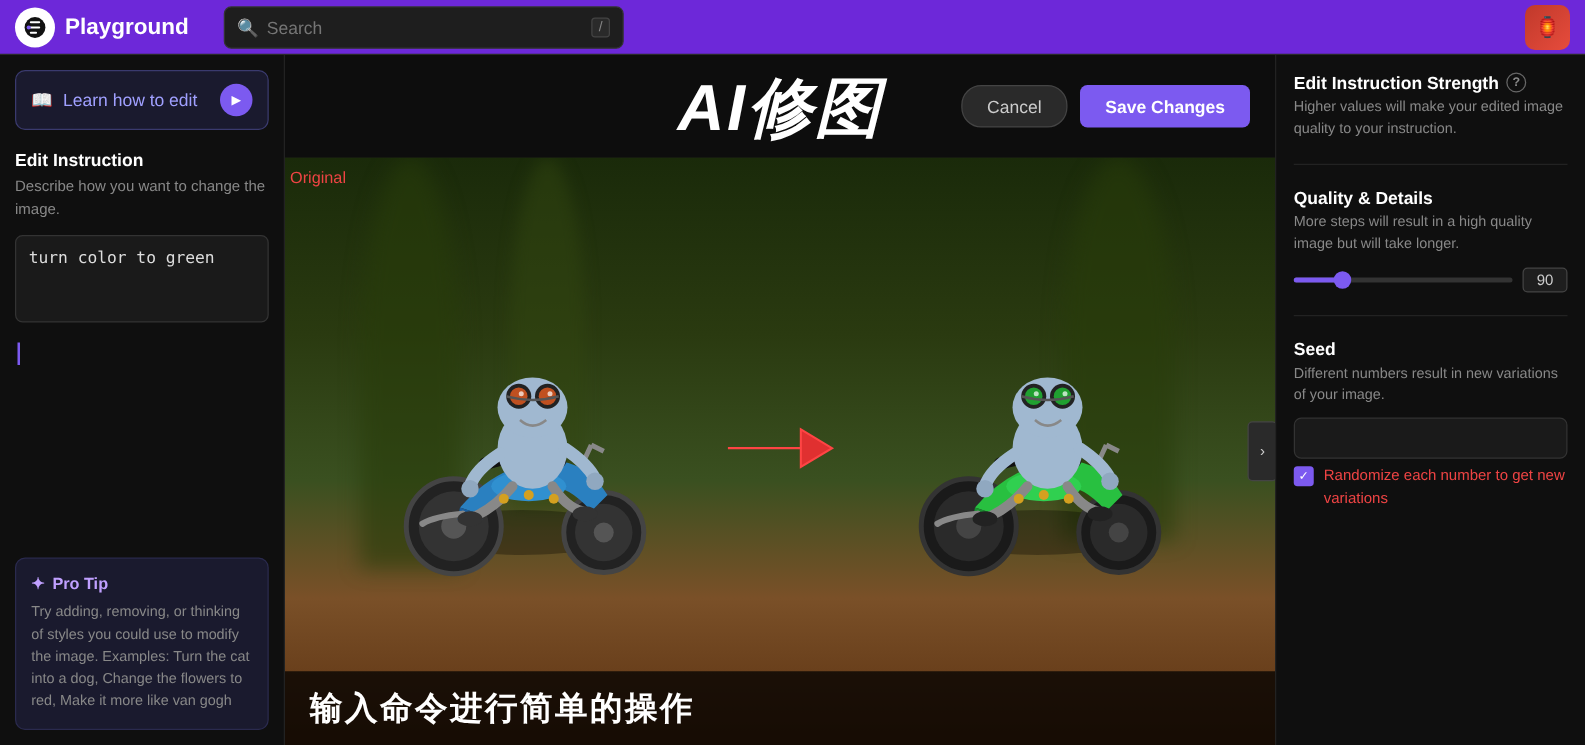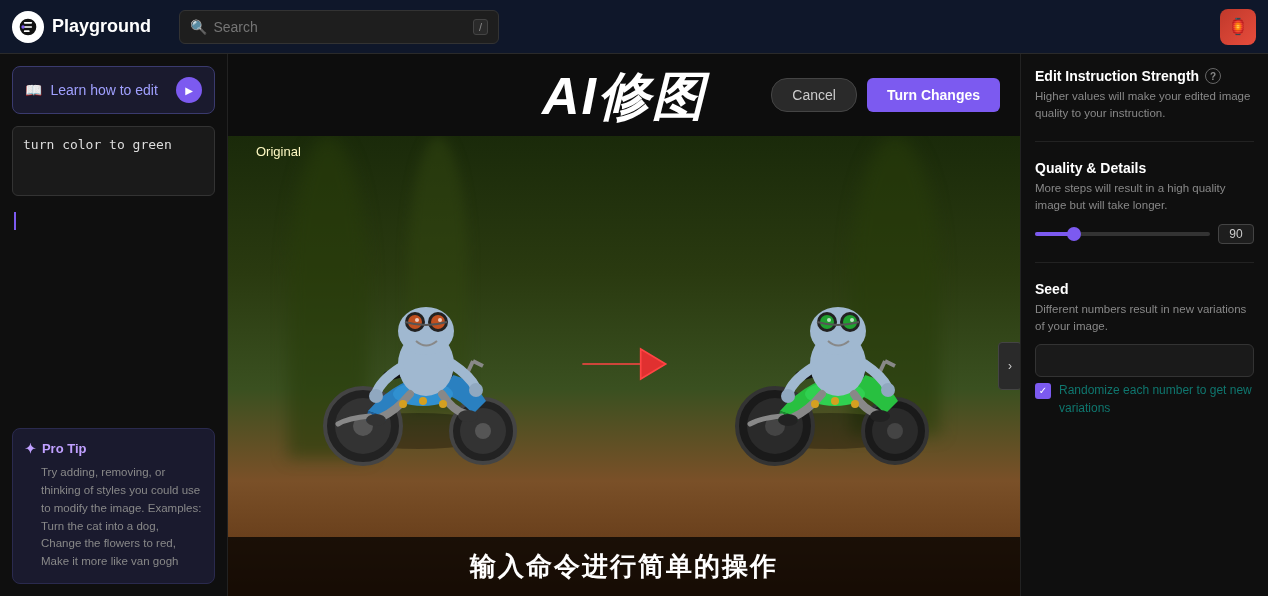--- a/index.html
+++ b/index.html
@@ -9,22 +9,22 @@
       color: #e0e0e0;
       width: 1268px;
       height: 596px;
       overflow: hidden;
       display: flex;
       flex-direction: column;
     }
 
     
     .topnav {
-      background: #0f172a;
-      height: 54px;
+      background: #6d28d9;
+      height: 44px;
       display: flex;
       align-items: center;
       padding: 0 12px;
       border-bottom: 1px solid #2a2a2a;
       flex-shrink: 0;
       gap: 12px;
     }
     .logo-area {
       display: flex;
       align-items: center;
@@ -186,21 +186,20 @@
       gap: 6px;
       font-size: 13px;
       font-weight: 600;
       color: #c0a0ff;
       margin-bottom: 8px;
     }
     .pro-tip-text {
       font-size: 11.5px;
       color: #888;
       line-height: 1.55;
-      margin-left: 16px;
     }
 
     
     .center {
       flex: 1;
       display: flex;
       flex-direction: column;
       overflow: hidden;
       position: relative;
     }
@@ -244,23 +243,23 @@
       font-weight: 600;
     }
     .image-area {
       flex: 1;
       position: relative;
       overflow: hidden;
     }
     .original-label {
       position: absolute;
       top: 8px;
-      left: 28px;
+      left: 4px;
       font-size: 13px;
-      color: #fef9c3;
+      color: #ef4444;
       z-index: 10;
     }
     
     .scene-container {
       width: 100%;
       height: 100%;
       position: relative;
       background: linear-gradient(180deg, #2a3a1a 0%, #3a5020 40%, #8a6030 80%, #6a4020 100%);
       overflow: hidden;
     }
@@ -295,21 +294,21 @@
       height: 80px;
     }
     
     .subtitle-bar {
       position: absolute;
       bottom: 0;
       left: 0;
       right: 0;
       background: rgba(0,0,0,0.75);
       padding: 12px 20px;
-      text-align: center;
+      text-align: left;
       font-size: 26px;
       font-weight: 700;
       color: #fff;
       letter-spacing: 2px;
     }
     .chevron-right {
       position: absolute;
       right: -2px;
       top: 50%;
       transform: translateY(-50%);
@@ -418,21 +417,21 @@
       justify-content: center;
       flex-shrink: 0;
       margin-top: 2px;
     }
     .checkbox-tick {
       color: #fff;
       font-size: 10px;
     }
     .randomize-text {
       font-size: 12px;
-      color: #0f766e;
+      color: #ef4444;
       line-height: 1.5;
     }
     .info-icon {
       display: inline-flex;
       align-items: center;
       justify-content: center;
       width: 16px;
       height: 16px;
       border-radius: 50%;
       border: 1px solid #666;
@@ -474,40 +473,44 @@
     <div class="learn-btn">
       <div class="learn-btn-left">
         <span class="learn-btn-icon">📖</span>
         <span>Learn how to edit</span>
       </div>
       <div class="play-btn">
         <span>▶</span>
       </div>
     </div>
 
+    <div>
+      <div class="section-title">Edit Instruction</div>
+      <div class="section-desc">Describe how you want to change the image.</div>
+    </div>
 
     <textarea class="edit-instruction-input" style="">turn color to green</textarea>
 
     <div class="cursor-line"></div>
 
     <div class="pro-tip-card">
       <div class="pro-tip-title">
         <span>✦</span>
         <span>Pro Tip</span>
       </div>
       <div class="pro-tip-text">Try adding, removing, or thinking of styles you could use to modify the image. Examples: Turn the cat into a dog, Change the flowers to red, Make it more like van gogh</div>
     </div>
   </aside>
 
   <main class="center">
     <div class="center-header">
       <div class="center-title">AI修图</div>
       <div class="center-actions">
         <button class="cancel-btn">Cancel</button>
-        <button class="save-btn">Turn Changes</button>
+        <button class="save-btn">Save Changes</button>
       </div>
     </div>
 
     <div class="image-area">
       <div class="original-label">Original</div>
 
       <div class="scene-container">
 
         <div style="position:absolute;top:0;left:0;right:0;bottom:0;background:linear-gradient(180deg,#1a2a0a 0%,#2a3a10 30%,#3a5020 55%,#7a5028 75%,#5a3010 100%);"></div>
 

